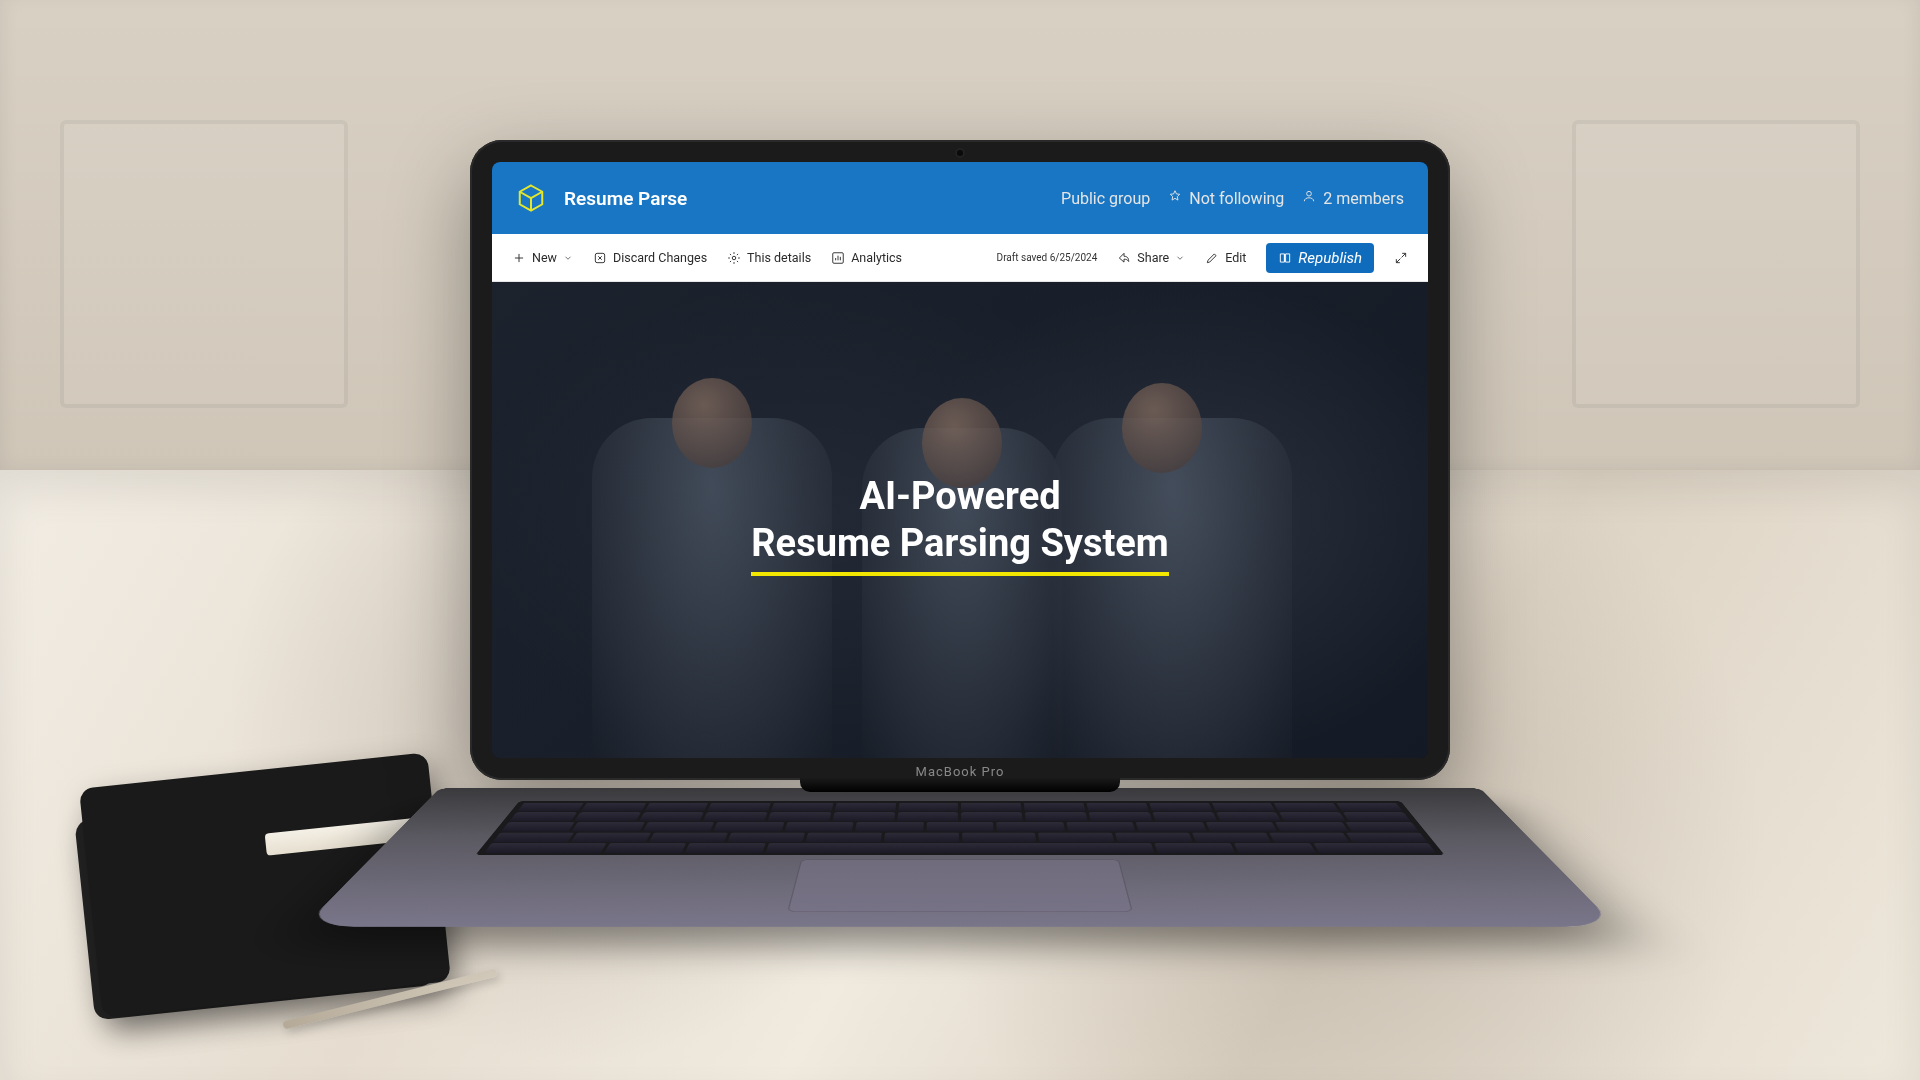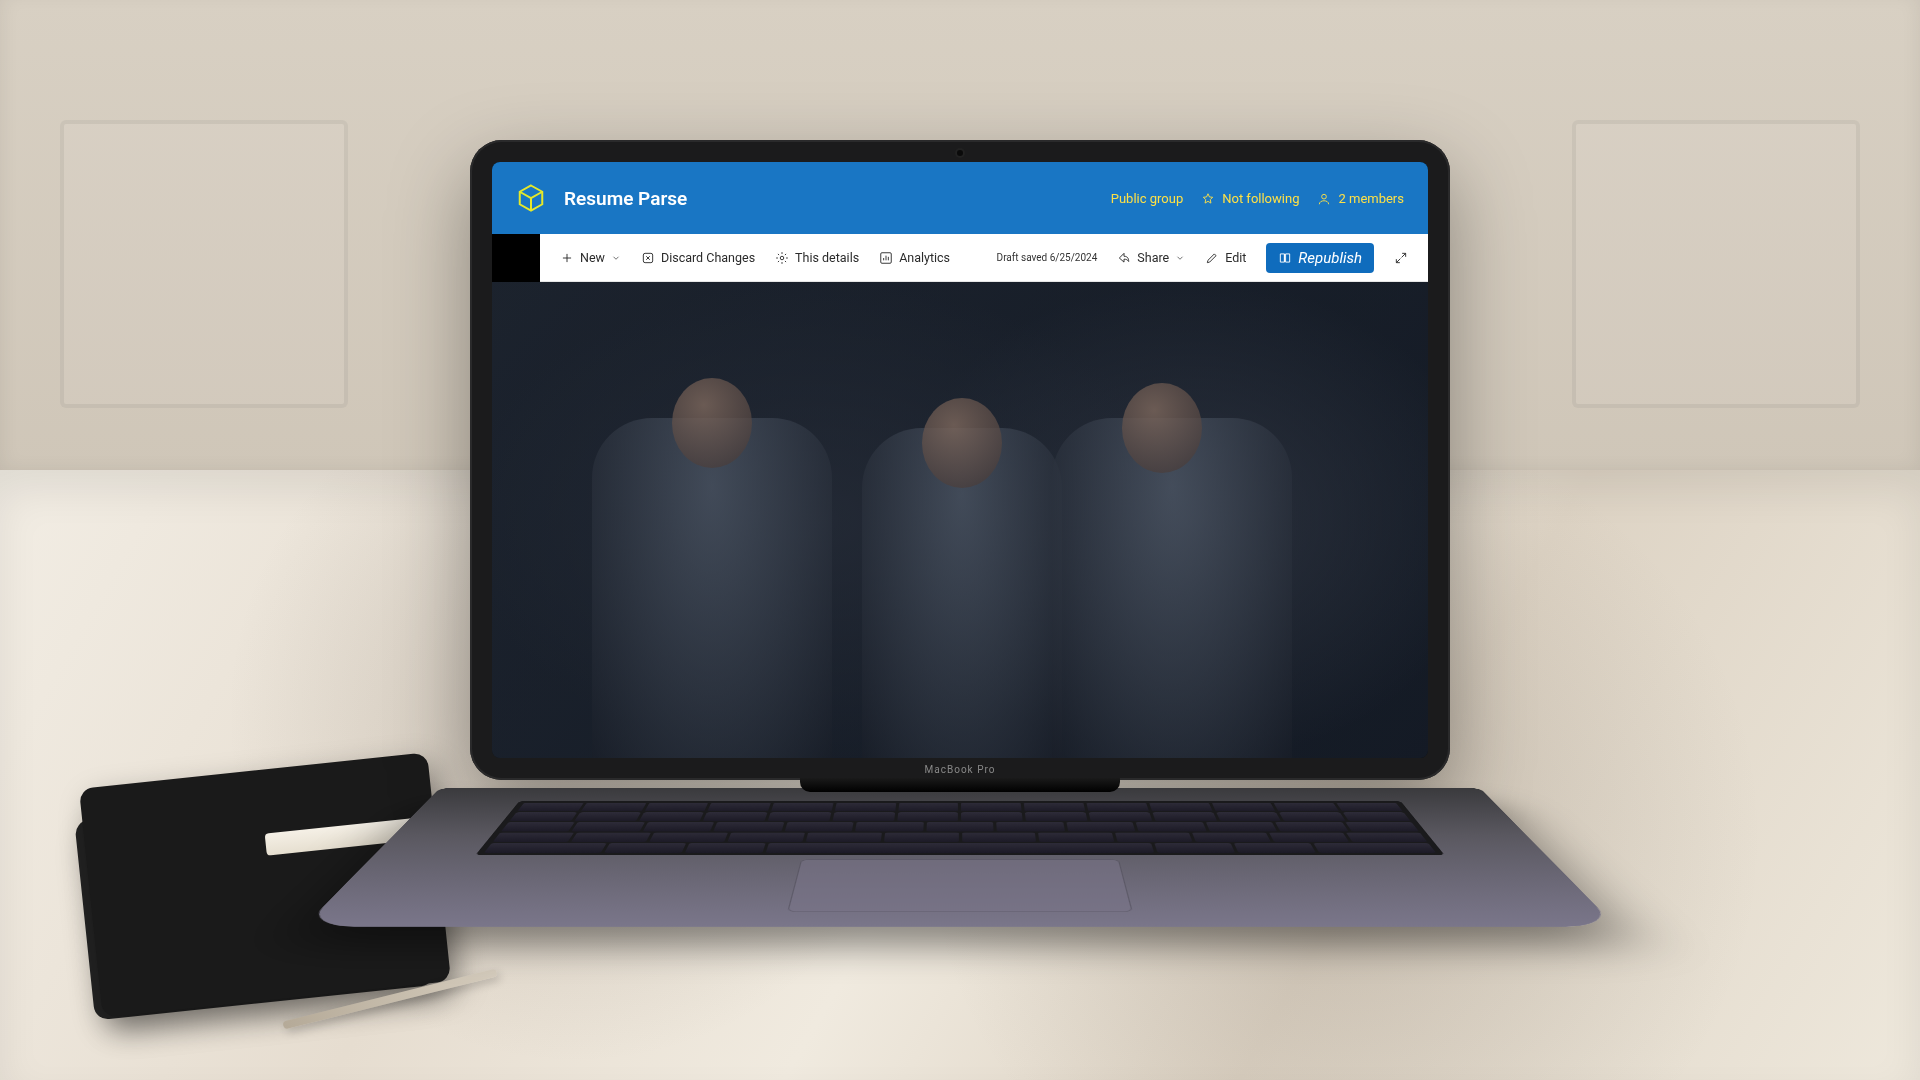--- a/index.html
+++ b/index.html
@@ -137,21 +137,21 @@
     background: linear-gradient(180deg, #1a1a1a, #000);
     border-radius: 0 0 10px 10px;
     z-index: 3;
   }
   .brand-text {
     position: absolute;
     top: -16px;
     left: 50%;
     transform: translateX(-50%);
     color: #888;
-    font-size: 10px;
+    font-size: 13px;
     letter-spacing: 1px;
     text-align: center;
   }
   .deck {
     position: absolute;
     top: 8px;
     left: 0;
     width: 100%;
     height: 350px;
     background: linear-gradient(180deg, #3a3a3d 0%, #5a5860 40%, #7a768a 100%);
@@ -207,36 +207,35 @@
     display: flex;
     align-items: center;
     padding: 16px 24px;
     gap: 18px;
   }
   .cube-icon svg { display: block; }
   .site-title { font-size: 19px; font-weight: 600; }
   .header-spacer { flex: 1; }
   .header-link {
     display: flex;
-    align-items: flex-end;
+    align-items: flex-start;
     gap: 7px;
-    font-size: 13px;
-    color: #fde047;
+    font-size: 16px;
+    color: #e5e5e5;
   }
 
   .toolbar {
     background: #fff;
     height: 48px;
     display: flex;
     align-items: center;
     padding: 0 20px;
     gap: 20px;
     border-bottom: 1px solid #e6e6e6;
     color: #2b2b2b;
-    margin-left: 48px;
   }
   .tbtn {
     display: flex;
     align-items: center;
     gap: 6px;
     font-size: 12.5px;
   }
   .toolbar-spacer { flex: 1; }
   .draft-text { font-size: 10px; color: #333; }
   .republish {
@@ -438,20 +437,24 @@
           <div class="person p1">
               <div class="head"></div>
             </div>
           <div class="person p2">
               <div class="head"></div>
             </div>
           <div class="person p3">
               <div class="head"></div>
             </div>
 
+          <div class="hero-title">
+            <div>AI-Powered</div>
+            <div class="underline">Resume Parsing System</div>
+          </div>
         </div>
 
       </div>
 
     </div>
   </div>
 
   <div class="base">
     <div class="brand-text">MacBook Pro</div>
     <div class="hinge"></div>

